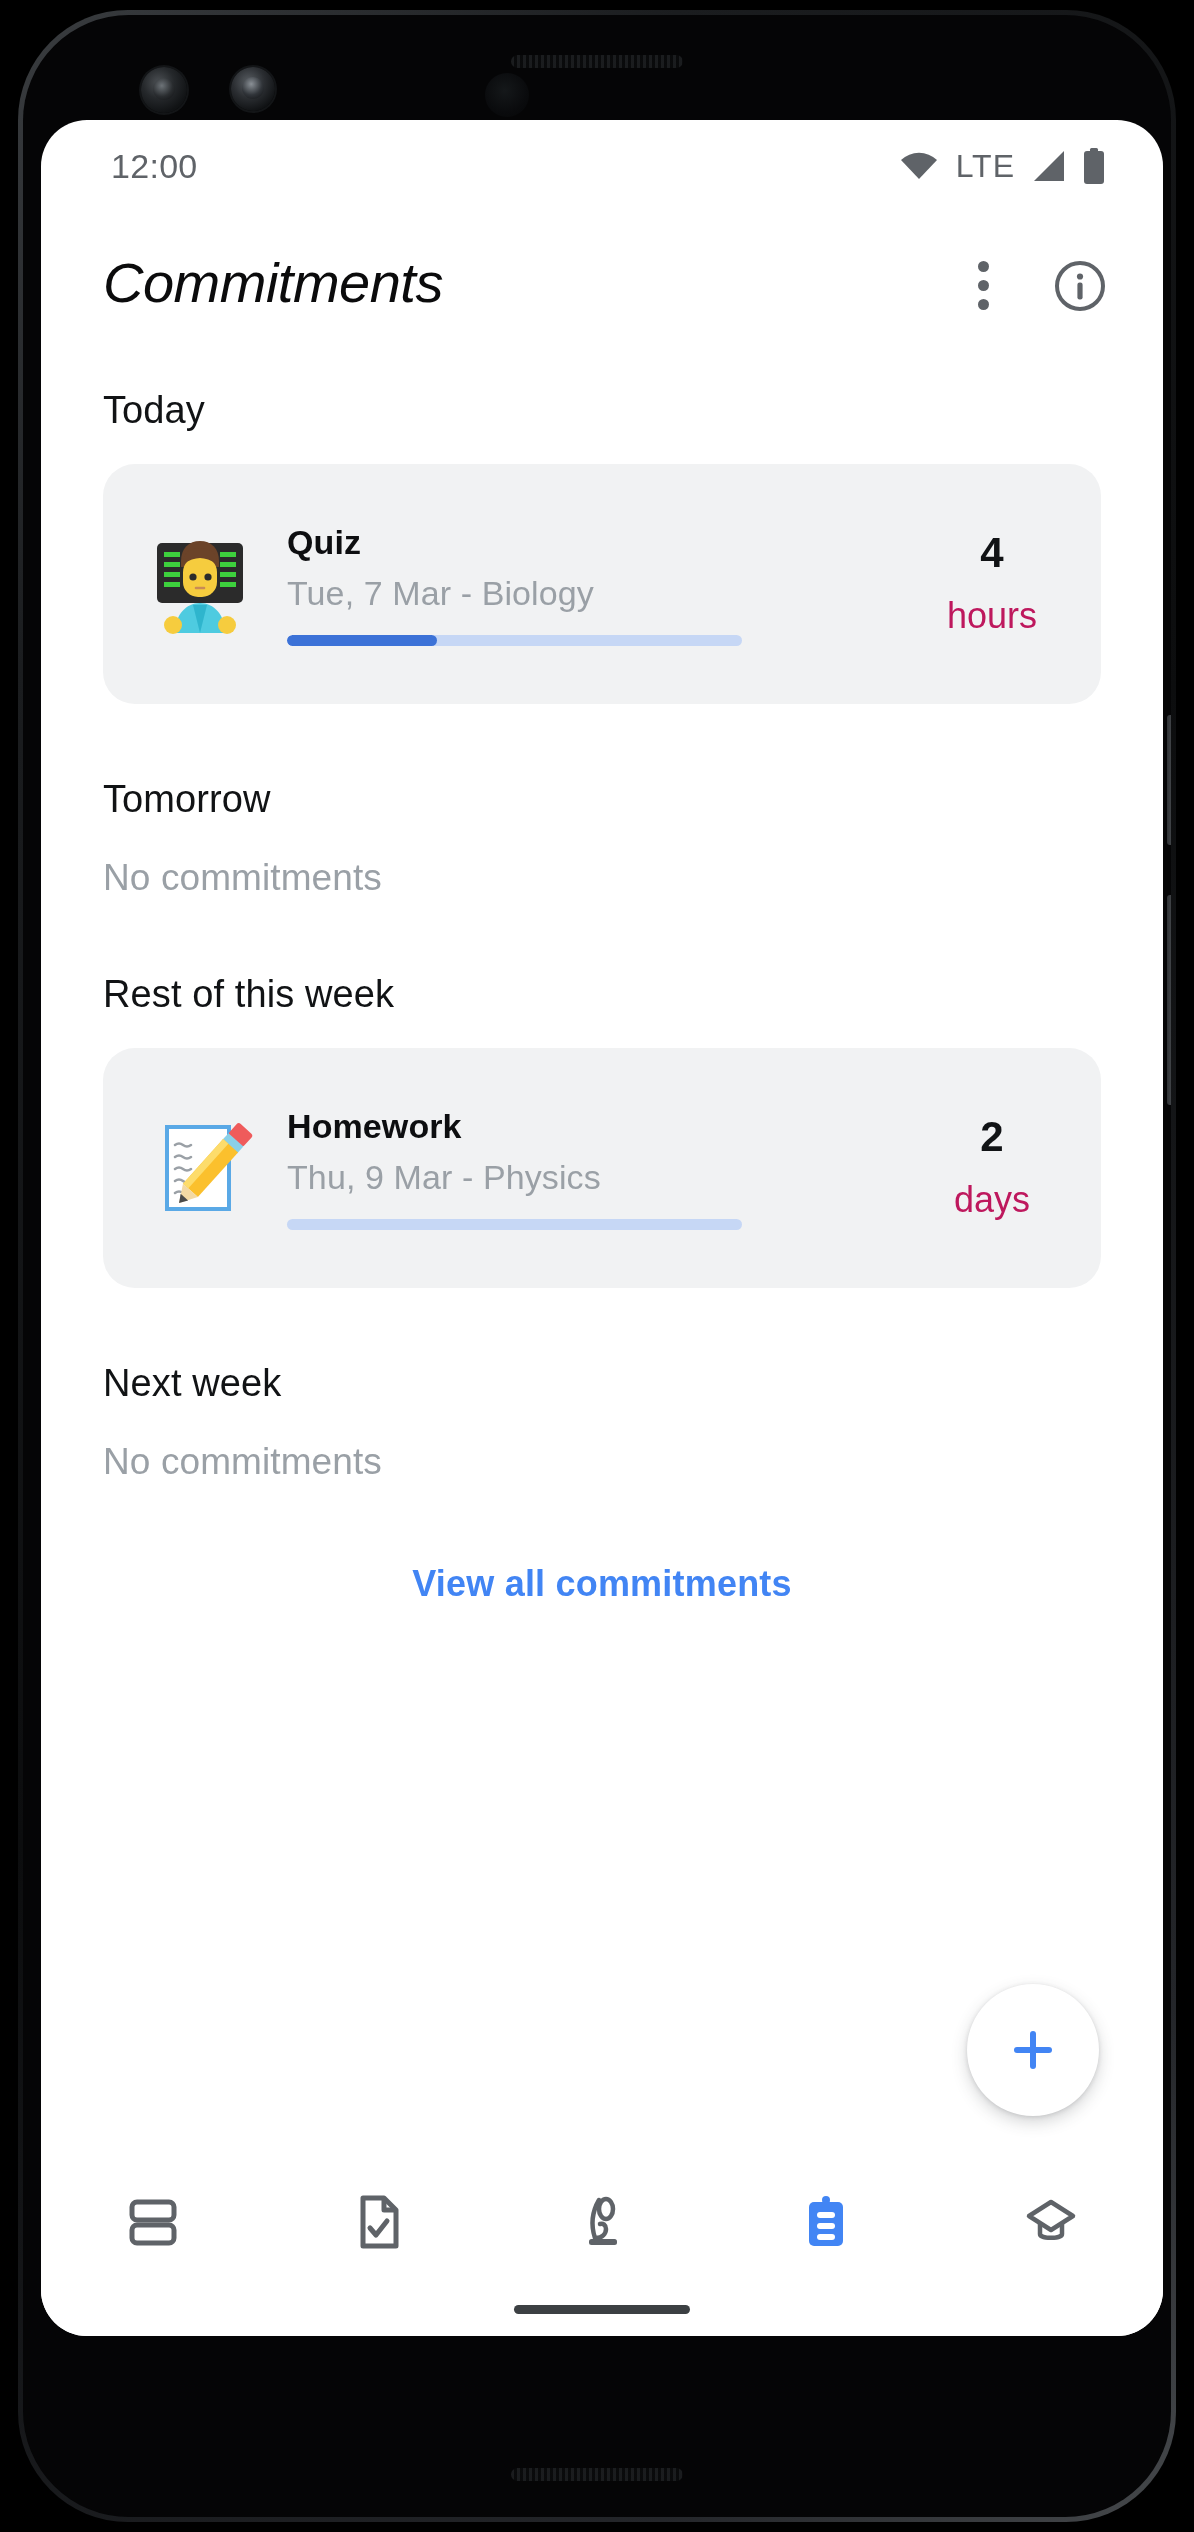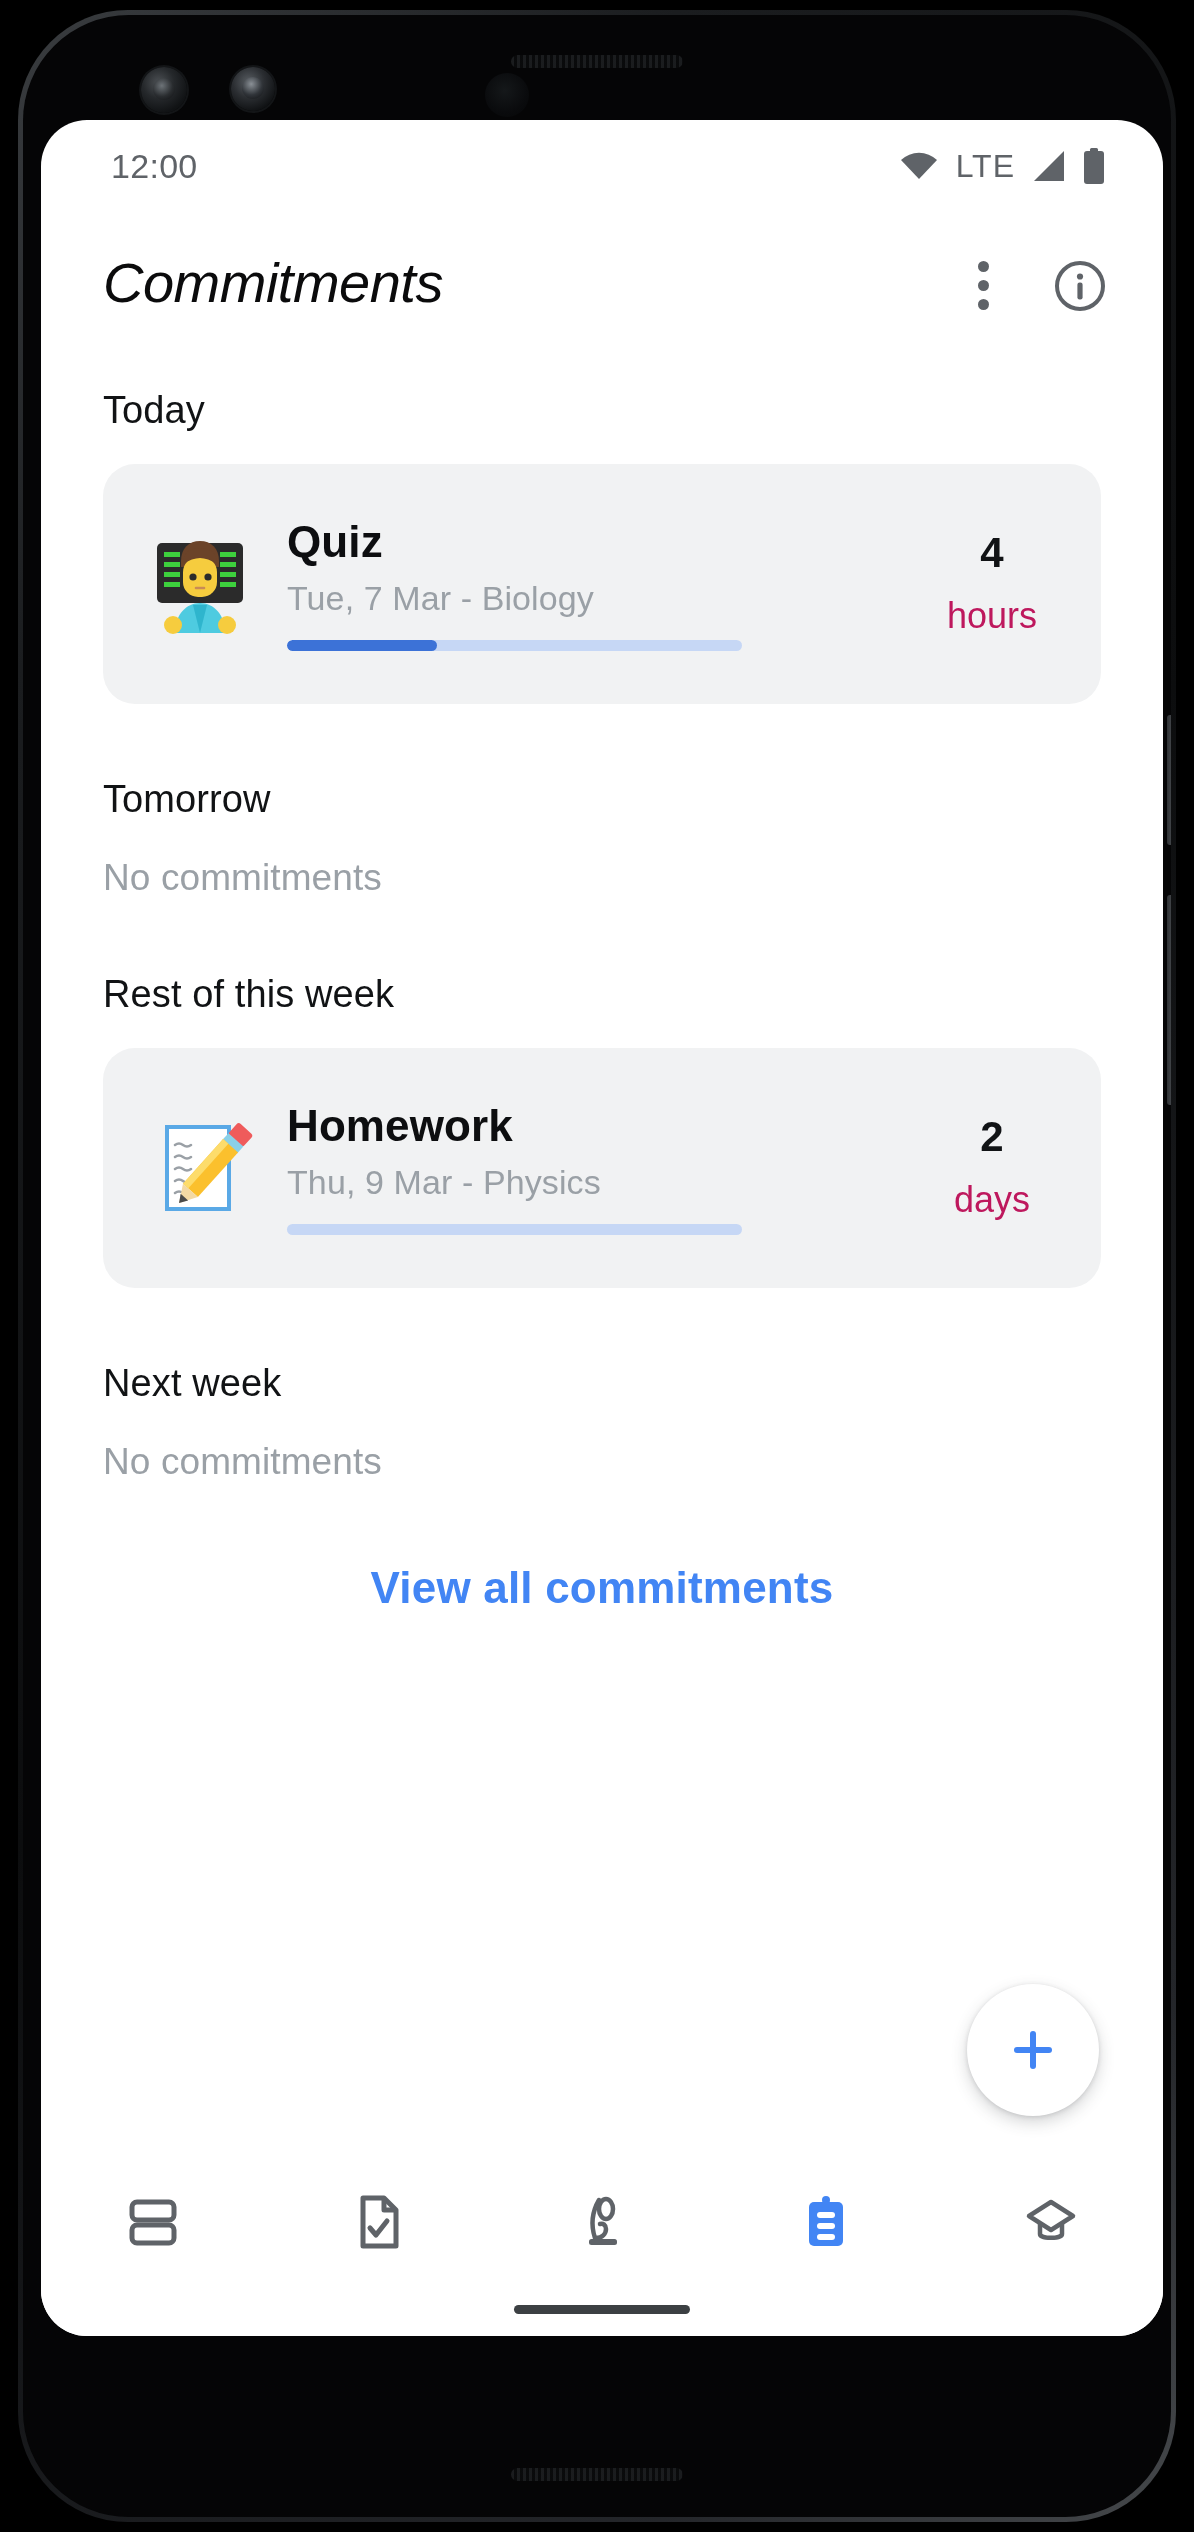--- a/index.html
+++ b/index.html
@@ -106,34 +106,34 @@
     display:flex; align-items:center;
     padding:0 34px 0 38px;
   }
   .card-emoji {
     width:118px; height:118px; flex:none;
     display:flex; align-items:center; justify-content:center;
     font-size:92px; line-height:1;
   }
   .card-emoji svg { display:block; }
   .card-main { flex:1 1 auto; padding-left:28px; padding-right:18px; min-width:0; }
-  .card-title { font-size:44px; font-weight:700; color:#0d0e10; letter-spacing:.1px; }
+  .card-title { font-size:34px; font-weight:700; color:#0d0e10; letter-spacing:.1px; }
   .card-sub { font-size:34px; color:#9aa0a6; margin-top:12px; letter-spacing:.1px; }
   .progress-track {
     margin-top:22px; height:11px; border-radius:6px;
     background:#c6d7f5; width:455px; position:relative; overflow:hidden;
   }
   .progress-fill { height:100%; border-radius:6px; background:#3c72d7; }
   .card-right { flex:none; width:150px; text-align:center; }
   .card-right .num { font-size:42px; font-weight:700; color:#111315; line-height:1.05; }
   .card-right .unit { font-size:36px; color:#be185d; margin-top:20px; }
 
   .view-all-wrap { text-align:center; margin-top:80px; }
   .view-all {
-    display:inline-block; font-size:44px; font-weight:700;
+    display:inline-block; font-size:36px; font-weight:700;
     color:#4285f4; letter-spacing:.2px; cursor:pointer;
   }
 
   
   .fab {
     position:absolute; right:64px; bottom:220px;
     width:132px; height:132px; border-radius:50%;
     background:#ffffff;
     box-shadow:0 6px 16px rgba(60,64,67,.22), 0 1px 4px rgba(60,64,67,.16);
     display:flex; align-items:center; justify-content:center;

